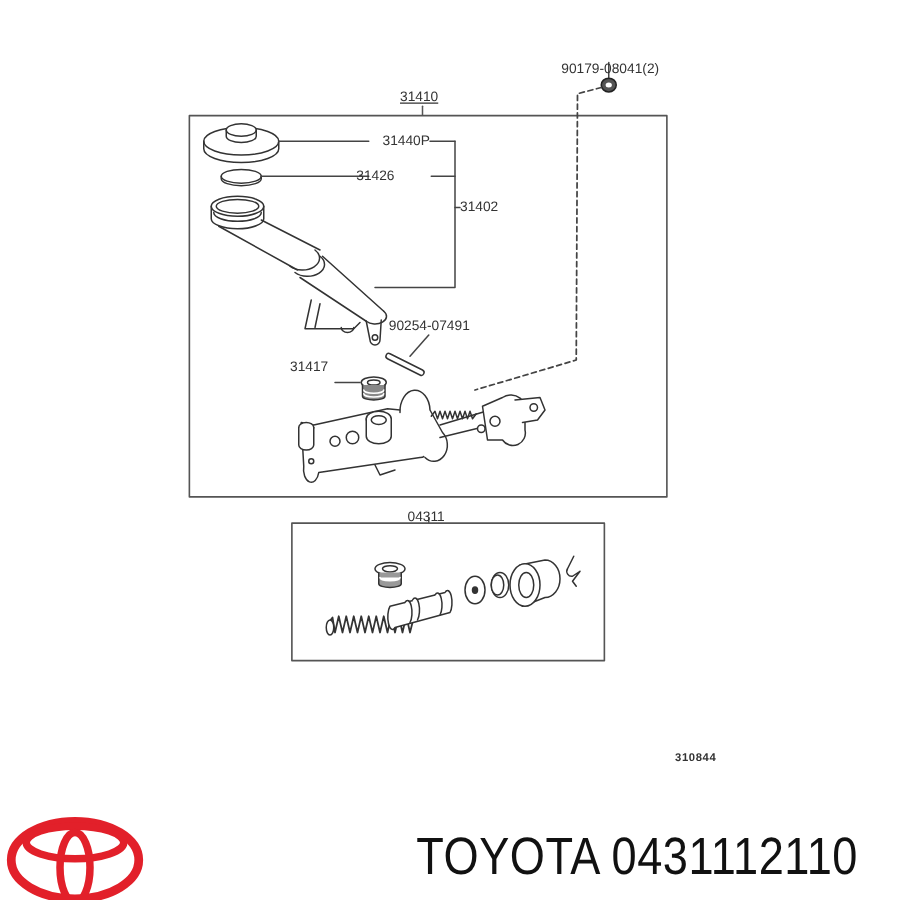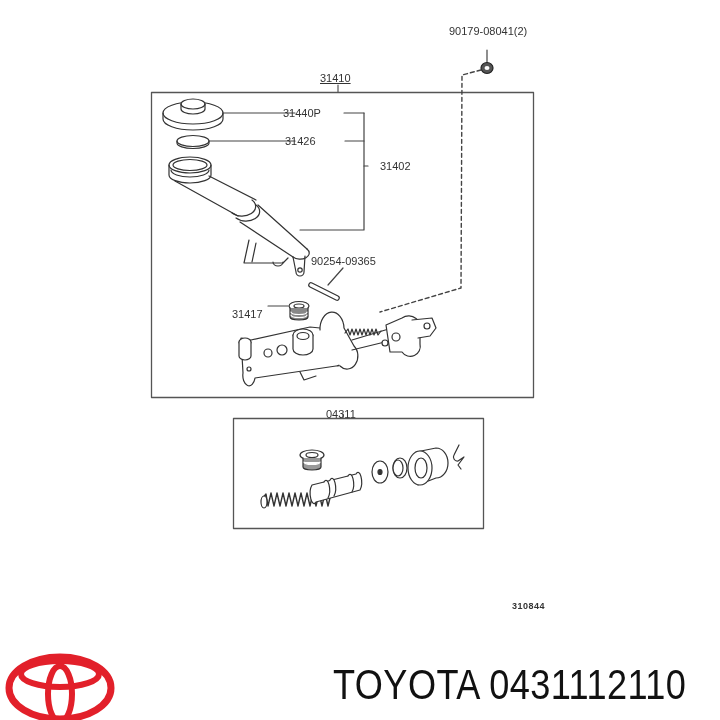--- a/index.html
+++ b/index.html
@@ -121,29 +121,29 @@
 
       <path d="M416,452 L436,448 a12,15 0 0 1 0,30 L418,485"></path>
       <ellipse cx="420" cy="468" rx="12" ry="17"></ellipse>
       <ellipse cx="421" cy="468" rx="6" ry="10"></ellipse>
 
       <path d="M459,445 l-5,10 a4,4 0 0 0 4,6 l6,-4 l-6,8 l3,4" fill="none"></path>
     </g>
   </g>
 </svg>
 
-<span class="lbl" style="left:449px;top:25px;">90179-08041(2)</span>
+<span class="lbl" style="left:449px;top:49px;">90179-08041(2)</span>
 <span class="lbl" style="left:320px;top:72px;text-decoration:underline;">31410</span>
-<span class="lbl" style="left:283px;top:107px;">31440P</span>
+<span class="lbl" style="left:306px;top:107px;">31440P</span>
 <span class="lbl" style="left:285px;top:135px;">31426</span>
-<span class="lbl" style="left:368px;top:160px;margin-left:12px;">31402</span>
-<span class="lbl" style="left:311px;top:255px;">90254-09365</span>
-<span class="lbl" style="left:232px;top:308px;">31417</span>
+<span class="lbl" style="left:368px;top:160px;">31402</span>
+<span class="lbl" style="left:311px;top:255px;">90254-07491</span>
+<span class="lbl" style="left:232px;top:288px;">31417</span>
 <span class="lbl" style="left:326px;top:408px;">04311</span>
-<span class="lbl small" style="left:512px;top:600px;">310844</span>
+<span class="lbl small" style="left:540px;top:600px;">310844</span>
 
 <svg class="logo" width="112" height="72" viewBox="0 0 112 72" xmlns="http://www.w3.org/2000/svg">
   <g fill="none" stroke="#e2202a">
     <ellipse cx="56" cy="36" rx="51" ry="31" stroke-width="7"></ellipse>
     <ellipse cx="56" cy="22" rx="39" ry="13" stroke-width="6"></ellipse>
     <ellipse cx="56" cy="42" rx="12" ry="28" stroke-width="6"></ellipse>
   </g>
 </svg>
 
 <div class="brand-text">TOYOTA 0431112110</div>

